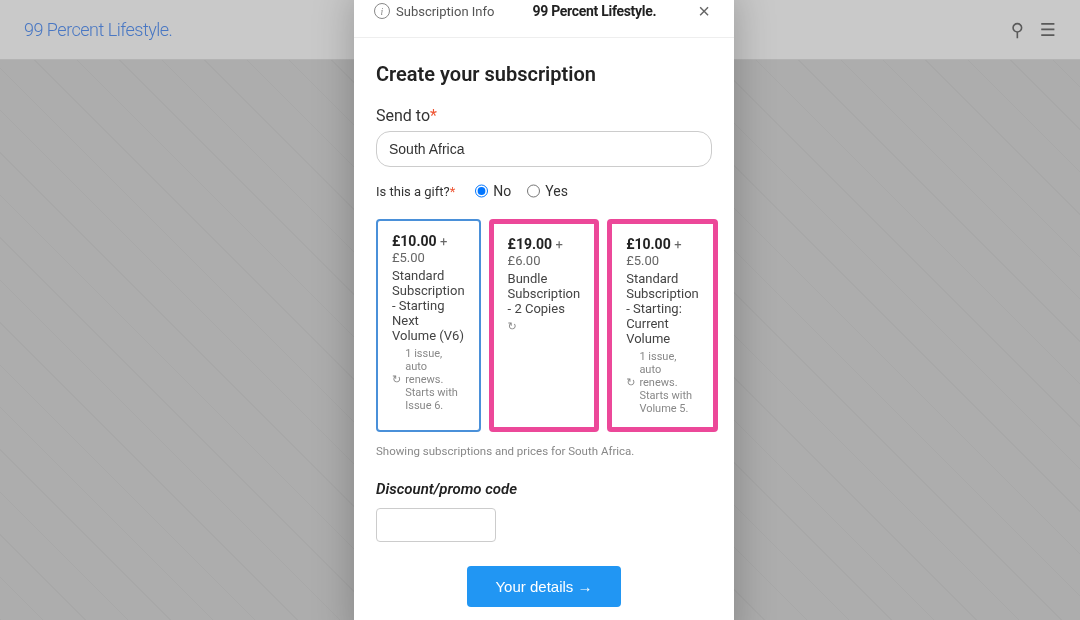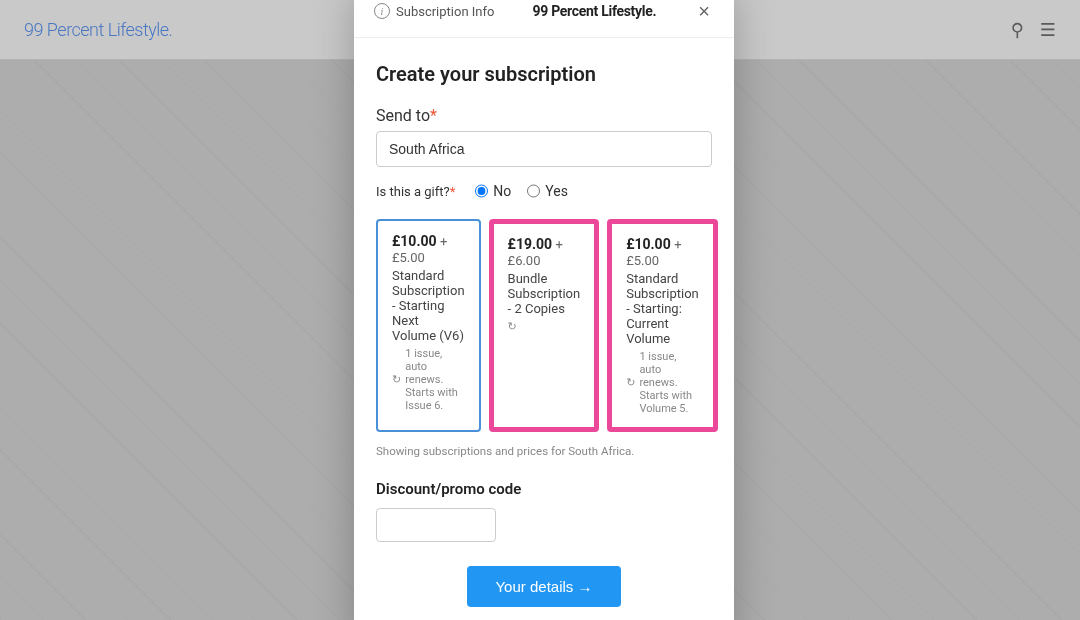--- a/index.html
+++ b/index.html
@@ -158,21 +158,21 @@
     }
 
     .required-star {
       color: #e53;
     }
 
     .form-input {
       width: 100%;
       padding: 9px 12px;
       border: 1px solid #ccc;
-      border-radius: 4px;
+      border-radius: 14px;
       font-size: 14px;
       color: #333;
       outline: none;
     }
 
     
     .radio-group {
       display: flex;
       align-items: center;
       gap: 16px;
@@ -257,20 +257,21 @@
       color: #888;
       margin-bottom: 22px;
     }
 
     
     .discount-label {
       font-size: 15px;
       font-weight: 600;
       color: #222;
       margin-bottom: 10px;
+      font-style: italic;
     }
 
     .discount-input {
       width: 120px;
       padding: 8px 10px;
       border: 1px solid #ccc;
       border-radius: 4px;
       font-size: 14px;
       color: #333;
       outline: none;

